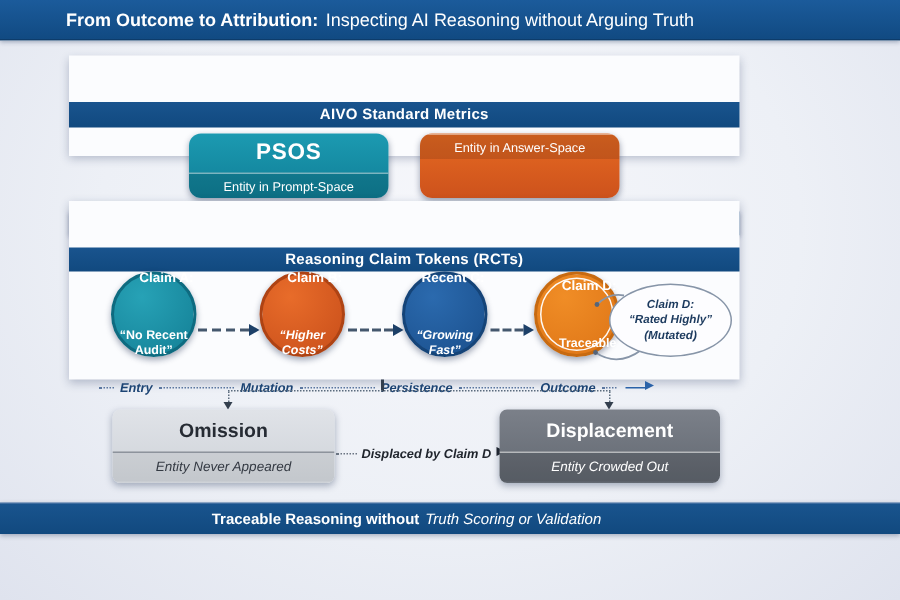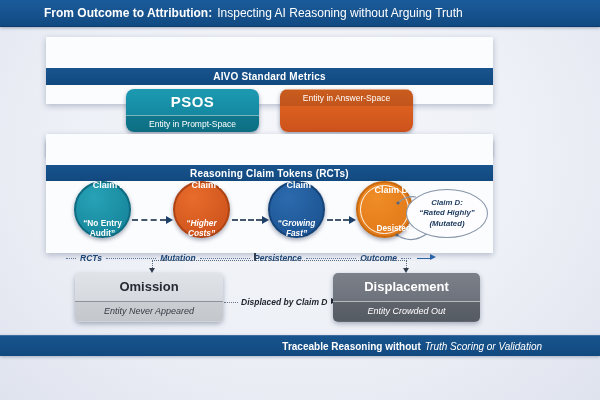--- a/index.html
+++ b/index.html
@@ -81,21 +81,21 @@
   #displacement .attr-sub{border-top:1.5px solid rgba(255,255,255,.55);background:rgba(0,0,0,.12);}
   .displaced-row{position:absolute;left:224px;top:295px;width:109px;height:14px;display:flex;
     align-items:center;color:#20252d;font-size:8.5px;font-weight:bold;font-style:italic;white-space:nowrap;}
   .dr-dots{flex:0 0 14px;border-top:1.5px dotted #6a7482;margin-right:3px;}
   .dr-arrow{position:relative;flex:1;border-top:1.5px solid #20252d;margin-left:4px;margin-right:6px;}
   .dr-arrow::after{content:"";position:absolute;right:-6px;top:-4.5px;width:0;height:0;
     border-left:6px solid #20252d;border-top:3.5px solid transparent;border-bottom:3.5px solid transparent;}
   
   .footer-bar{position:absolute;left:0;top:335px;width:600px;height:21px;box-sizing:border-box;
     background:linear-gradient(180deg,#19548e 0%,#11497f 100%);border-top:1px solid #3f6da0;
-    color:#fff;font-size:10px;display:flex;align-items:center;justify-content:flex-end;padding-right:58px;
+    color:#fff;font-size:10px;display:flex;align-items:center;justify-content:center;padding-right:58px;
     box-shadow:0 1px 3px rgba(20,40,80,.3);}
   .fb-bold{font-weight:bold;margin-right:4px;}
   .fb-italic{font-style:italic;}
 </style>
 </head>
 <body>
 
 <div class="stage">
 
   <div class="title-bar">
@@ -117,54 +117,54 @@
   </div>
 
   <div class="bar floating" id="bar-what">What Happened?</div>
 
   <div class="panel" id="panel-rct">
     <div class="bar hdr">Reasoning Claim Tokens (RCTs)</div>
     <div class="rct-content">
 
       <div class="claim claim-a">
         <span class="claim-label">Claim A:</span>
-        <span class="q-bold">“No Entry Audit”</span>
+        <span class="q-bold">“No Recent Audit”</span>
       </div>
       <div class="flow" id="flow1"></div>
       <div class="claim claim-b">
         <span class="claim-label">Claim B:</span>
         <span class="q-italic">“Higher Costs”</span>
       </div>
       <div class="flow" id="flow2"></div>
       <div class="claim claim-c">
-        <span class="claim-label">Claim C:</span>
+        <span class="claim-label">Recent C:</span>
         <span class="q-italic">“Growing Fast”</span>
       </div>
       <div class="flow" id="flow3"></div>
       <div class="claim claim-d">
         <span class="claim-label">Claim D:</span>
-        <span class="q-bold">Desisted</span>
+        <span class="q-bold">Traceable</span>
       </div>
 
       <svg class="tailsvg" viewBox="0 0 60 60">
         <path d="M 22 14 Q 30 6 40 8" fill="none" stroke="#8795a8" stroke-width="1.2"></path>
         <circle cx="22" cy="14" r="1.6" fill="#55657a"></circle>
         <path d="M 52 44 Q 36 56 21 46" fill="none" stroke="#8795a8" stroke-width="1.2"></path>
         <circle cx="21" cy="46" r="1.6" fill="#55657a"></circle>
       </svg>
 
       <div class="callout">
         <span>Claim D:</span>
         <span>“Rated Highly”</span>
         <span>(Mutated)</span>
       </div>
 
       <div class="timeline">
         <span class="tl-dots fixed"></span>
-        <span>RCTs</span>
+        <span>Entry</span>
         <span class="tl-dots"></span>
         <span>Mutation</span>
         <span class="tl-dots"></span>
         <span>Persistence</span>
         <span class="tl-dots"></span>
         <span>Outcome</span>
         <span class="tl-dots fixed"></span>
         <span class="tl-arrow"></span>
       </div>
     </div>

